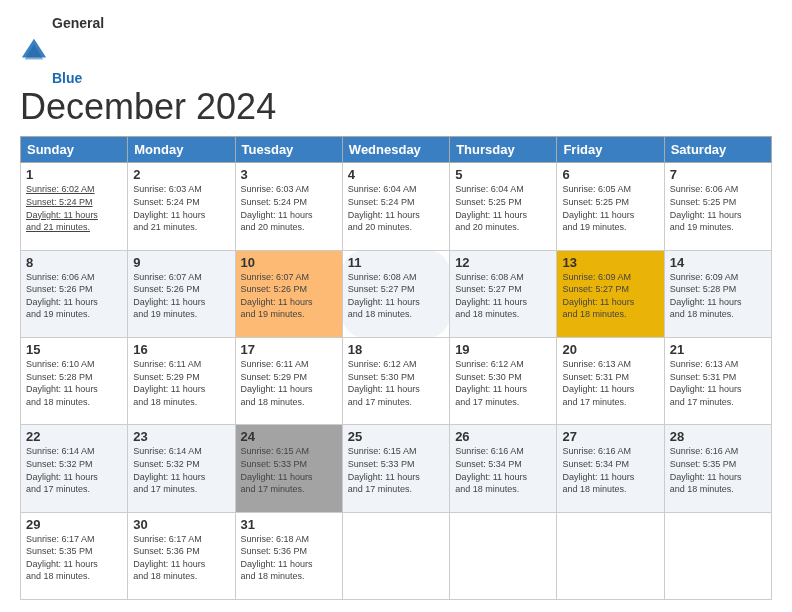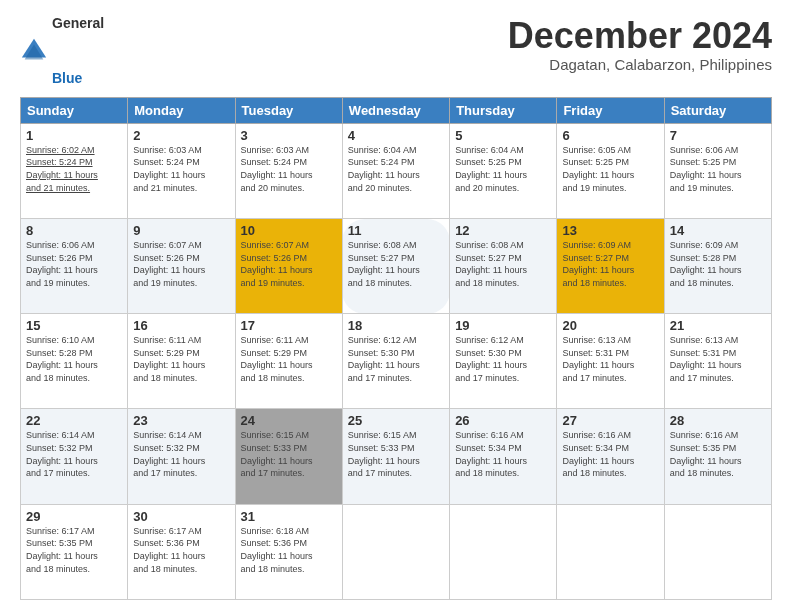--- a/index.html
+++ b/index.html
@@ -15,20 +15,21 @@
       height: 612px;
       padding: 16px 20px 12px 20px;
       display: flex;
       flex-direction: column;
     }
     .header {
       display: flex;
       justify-content: space-between;
       align-items: flex-start;
       margin-bottom: 10px;
+      flex-direction: column;
     }
     .logo {
       display: flex;
       align-items: center;
       gap: 4px;
     }
     .logo-text {
       display: flex;
       flex-direction: column;
       line-height: 1.1;
@@ -46,21 +47,21 @@
     }
     .logo-icon {
       width: 28px;
       height: 28px;
     }
     .title-area {
       text-align: right;
     }
     .month-title {
       font-size: 36px;
-      font-weight: bold;
+      font-weight: normal;
       color: #333;
       line-height: 1.1;
     }
     .subtitle {
       font-size: 15px;
       color: #555;
     }
     .calendar-table {
       width: 100%;
       border-collapse: collapse;
@@ -113,21 +114,20 @@
         <polygon points="15,2 28,22 2,22" fill="#3a7fc1"></polygon>
         <polygon points="15,8 25,24 5,24" fill="#1a5fa0" opacity="0.5"></polygon>
       </svg>
       <div class="logo-text">
         <span class="logo-general">General</span>
         <span class="logo-blue">Blue</span>
       </div>
     </div>
     <div class="title-area">
       <div class="month-title">December 2024</div>
-      <div class="subtitle">Dagatan, Calabarzon, Philippines</div>
     </div>
   </div>
 
   <table class="calendar-table">
     <thead>
       <tr>
         <th>Sunday</th>
         <th>Monday</th>
         <th>Tuesday</th>
         <th>Wednesday</th>
@@ -196,21 +196,21 @@
 Daylight: 11 hours
 and 19 minutes.</div>
           </td>
           <td style="background: rgb(240, 244, 248);">
             <span class="day-number">9</span>
             <div class="day-info" style="white-space: pre-line;">Sunrise: 6:07 AM
 Sunset: 5:26 PM
 Daylight: 11 hours
 and 19 minutes.</div>
           </td>
-          <td style="background: #eab308;">
+          <td style="background: #fdba74;">
             <span class="day-number">10</span>
             <div class="day-info" style="white-space: pre-line;">Sunrise: 6:07 AM
 Sunset: 5:26 PM
 Daylight: 11 hours
 and 19 minutes.</div>
           </td>
           <td style="background: rgb(240, 244, 248); border-radius: 23px;">
             <span class="day-number">11</span>
             <div class="day-info" style="white-space: pre-line;">Sunrise: 6:08 AM
 Sunset: 5:27 PM

